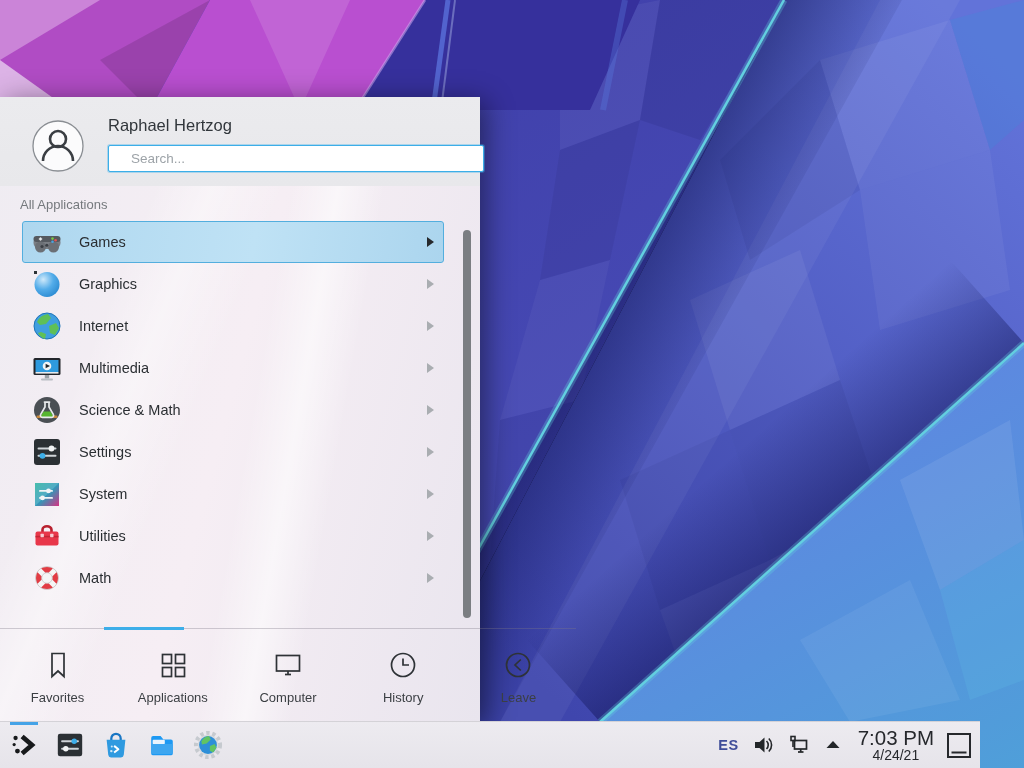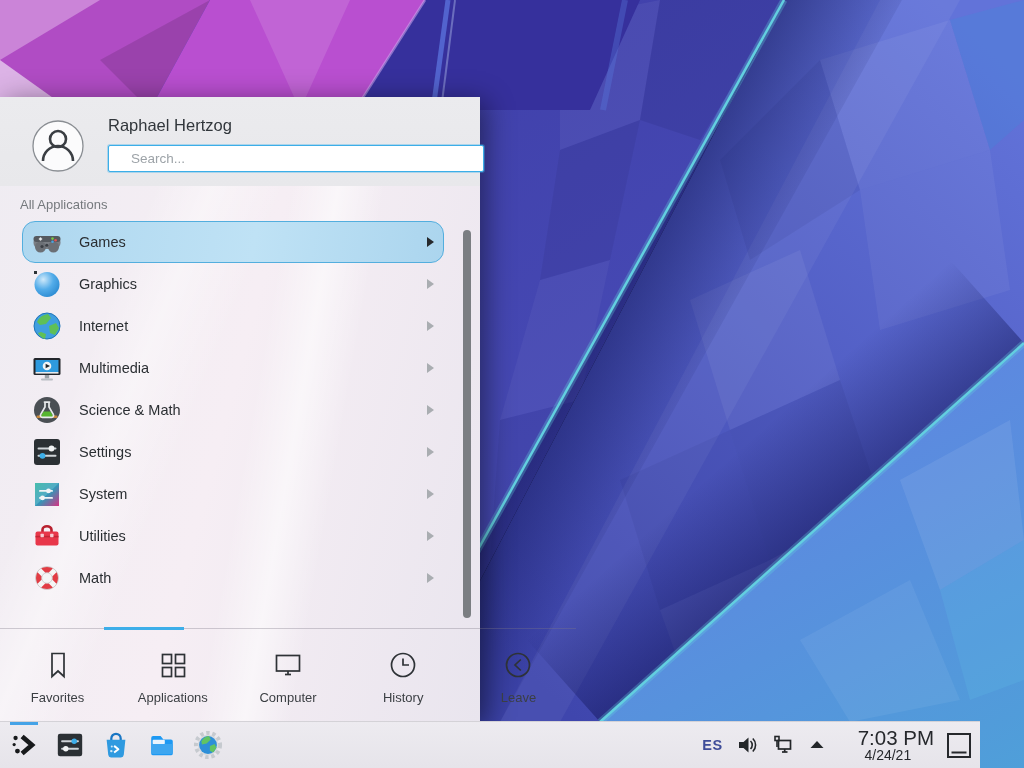--- a/index.html
+++ b/index.html
@@ -20,21 +20,21 @@
   .user-name{position:absolute;left:108px;top:19px;font-size:16.5px;color:#31363b;}
   .search{position:absolute;left:108px;top:48px;width:330px;height:23px;
         border:1px solid #3daee9;border-radius:2px;background:#fff;
         font-family:"Liberation Sans",sans-serif;font-size:13.5px;color:#31363b;
         padding:1px 22px;outline:2px solid rgba(61,174,233,0.35);outline-offset:-1px;}
   .search::placeholder{color:#9da3a8;}
   .section-label{position:absolute;left:20px;top:100px;font-size:13px;color:#75797d;}
 
   #cat-list{position:absolute;left:0;top:124px;width:480px;height:404px;overflow:hidden;}
   .row{height:42px;margin:0 36px 0 22px;display:flex;align-items:center;
-       border:1px solid transparent;border-radius:13px;box-sizing:border-box;}
+       border:1px solid transparent;border-radius:3px;box-sizing:border-box;}
   .row.selected{background:linear-gradient(100deg,#aed7ef 0%,#bfe2f5 55%,#abd5ee 100%);
        border:1px solid #53aede;}
   .cicon{width:32px;height:32px;margin-left:8px;flex:0 0 32px;display:block;}
   .clabel{margin-left:16px;font-size:14.5px;color:#2b2f33;flex:1;}
   .arrow{width:9px;height:12px;margin-right:8px;}
   .arrow polygon{fill:#a9adb1;}
   .row.selected .arrow polygon{fill:#26292c;}
 
   #scroll-handle{position:absolute;left:463px;top:133px;width:8px;height:388px;
        border-radius:4px;background:#7b7e82;}
@@ -53,21 +53,21 @@
        border-top:1px solid rgba(0,0,0,0.08);
        display:flex;align-items:center;}
   #task-active-line{position:absolute;left:10px;top:0;width:28px;height:3px;background:#45a3e7;}
   .task-icon{width:30px;height:30px;margin-left:16px;flex:0 0 30px;}
   .task-icon:first-of-type{margin-left:9px;}
   #tb-spacer{flex:1;}
   .tray{display:flex;align-items:center;gap:13px;margin-right:10px;}
   .kb-layout{font-size:14.5px;font-weight:bold;color:#3f4d99;letter-spacing:0.5px;}
   .tray-svg{width:22px;height:22px;}
   #clock{display:flex;flex-direction:column;align-items:center;margin:0 10px 0 4px;line-height:1.05;}
-  #clock .time{font-size:20.5px;color:#26282c;margin-left:16px;}
+  #clock .time{font-size:20.5px;color:#26282c;}
   #clock .date{font-size:14px;color:#26282c;}
   #show-desktop{width:26px;height:27px;margin:0 8px 0 2px;}
 </style>
 </head>
 <body>
 
 <div id="screen">
 
   <svg id="wallpaper" viewBox="0 0 1024 768" preserveAspectRatio="none">
     <defs>

